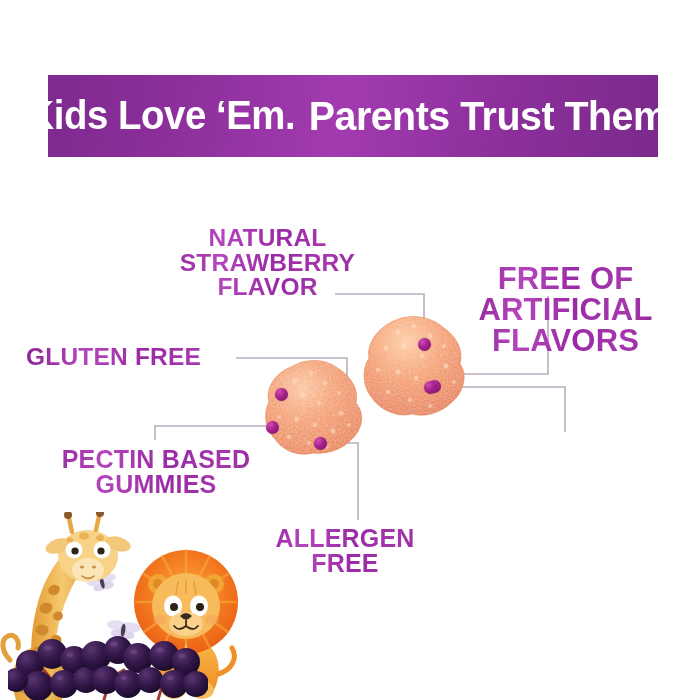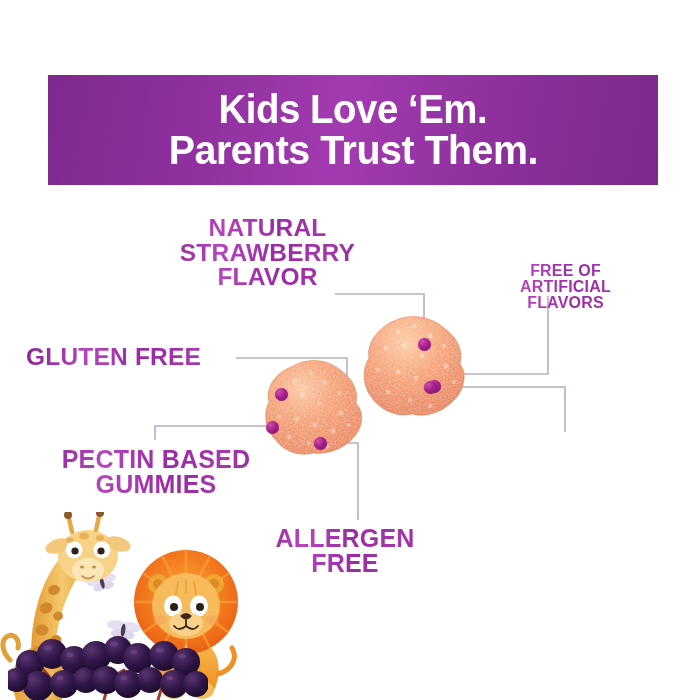--- a/index.html
+++ b/index.html
@@ -8,23 +8,23 @@
     background:#ffffff;
     font-family:"Liberation Sans", sans-serif;
     position:relative;
     overflow:hidden;
   }
   #stage { position:absolute; inset:0; width:700px; height:700px; }
 
   
   .banner {
     position:absolute;
-    left:48px; top:75px; width:610px; height:110px;
+    left:48px; top:75px; width:610px; height:82px;
     background:linear-gradient(100deg,#7e2a8f 0%,#8d2f9c 22%,#a23bb0 48%,#8d2f9c 74%,#7b2a8c 100%);
-    display:flex; flex-direction:column;
+    display:flex; flex-direction:row;
     align-items:center; justify-content:center;
   }
   .banner-line {
     color:#ffffff;
     font-weight:bold;
     font-size:40px;
     line-height:0.98;
     letter-spacing:-0.5px;
     transform:scaleX(0.96);
     white-space:nowrap;
@@ -38,22 +38,22 @@
     font-weight:bold;
     line-height:1.0;
     letter-spacing:0.2px;
     white-space:pre-line;
     background-image:linear-gradient(92deg,#8d2396 0%,#b545bd 28%,#9a2aa5 55%,#a637ae 78%,#8c2494 100%);
     -webkit-background-clip:text;
     background-clip:text;
     color:transparent;
     -webkit-text-fill-color:transparent;
   }
-  #lbl-natural   { left:160px;  top:216px; width:215px; font-size:24.5px; text-align:center; }
-  #lbl-artif     { left:463px;  top:263px; width:205px; font-size:16px; text-align:center; }
+  #lbl-natural   { left:160px;  top:226px; width:215px; font-size:24.5px; text-align:center; }
+  #lbl-artif     { left:463px;  top:263px; width:205px; font-size:31px; text-align:center; }
   #lbl-gluten    { left:26px;   top:345px; width:215px; font-size:24.5px; text-align:left; }
   #lbl-pectin    { left:36px;   top:447px; width:240px; font-size:25px;   text-align:center; }
   #lbl-hfcs      { left:444px;  top:436px; width:232px; font-size:25px;   text-align:center; }
   #lbl-allergen  { left:252px;  top:526px; width:186px; font-size:25px;   text-align:center; }
 
   
   #connectors { position:absolute; left:0; top:0; width:700px; height:700px; pointer-events:none; }
 
   
   .gummy { position:absolute; }

